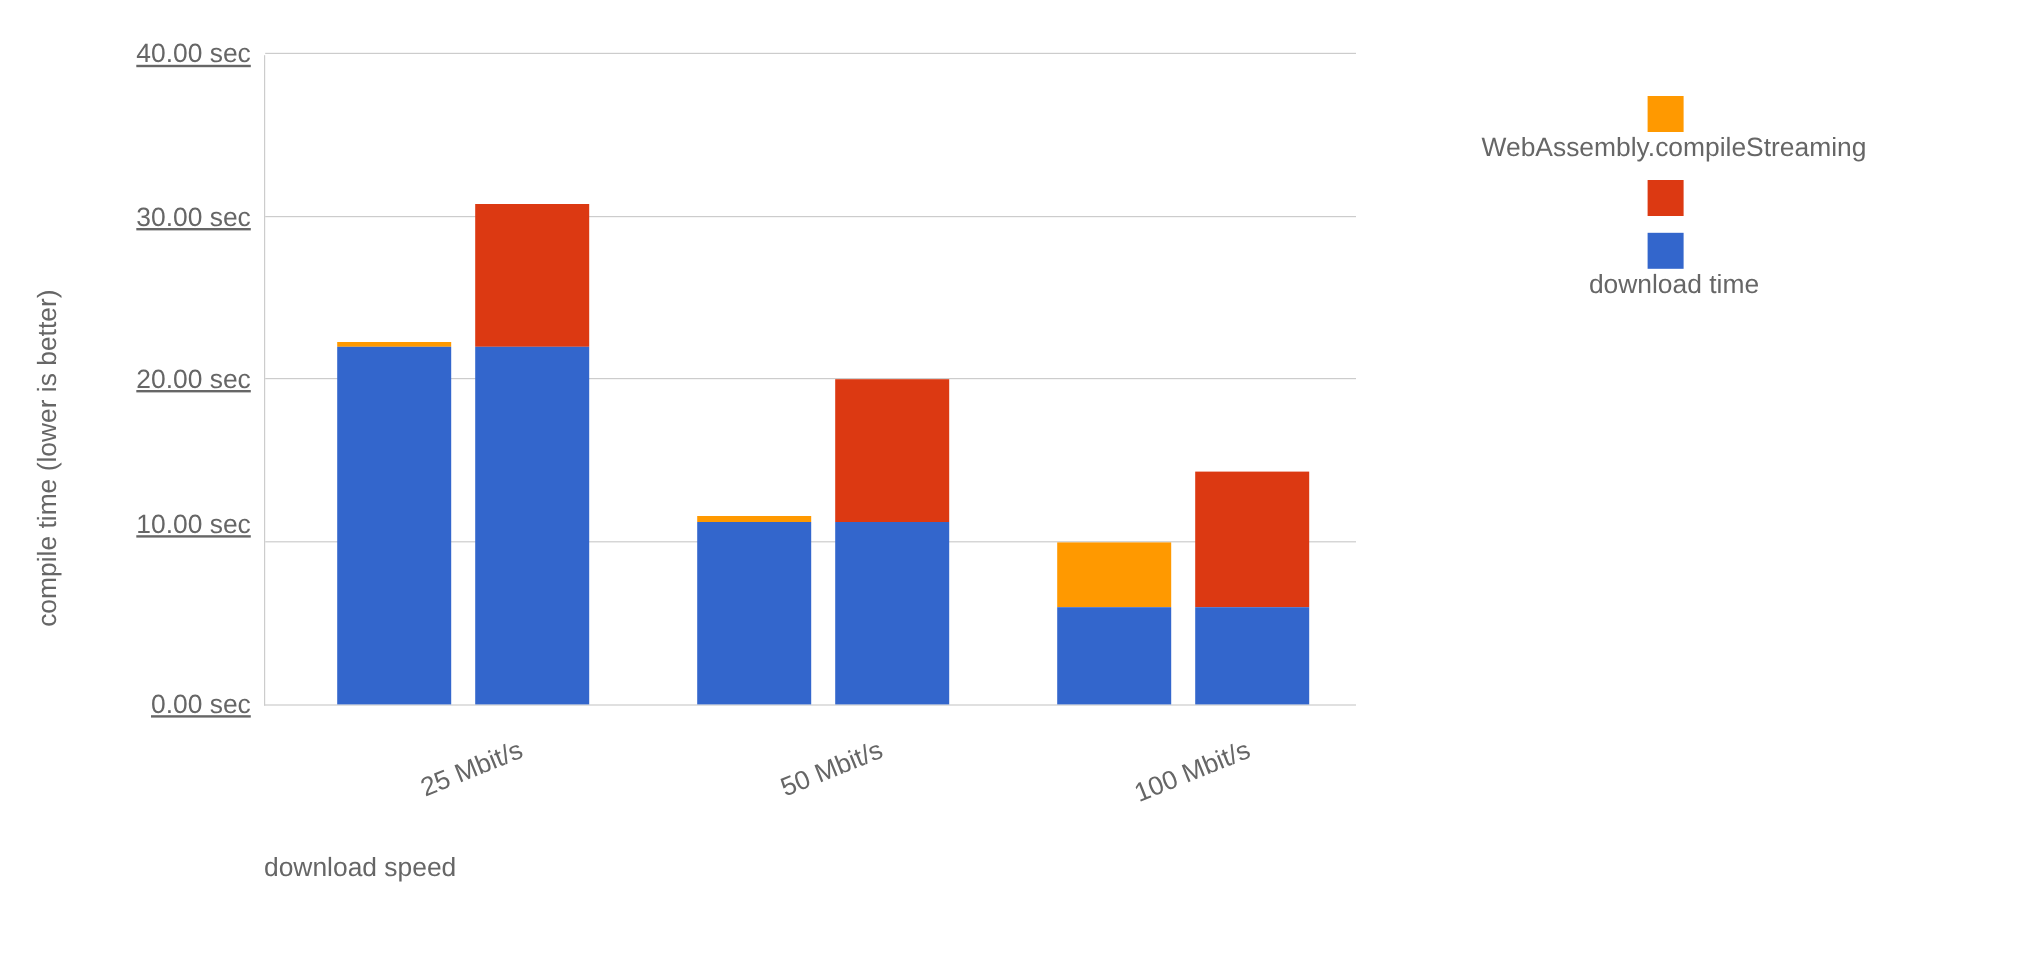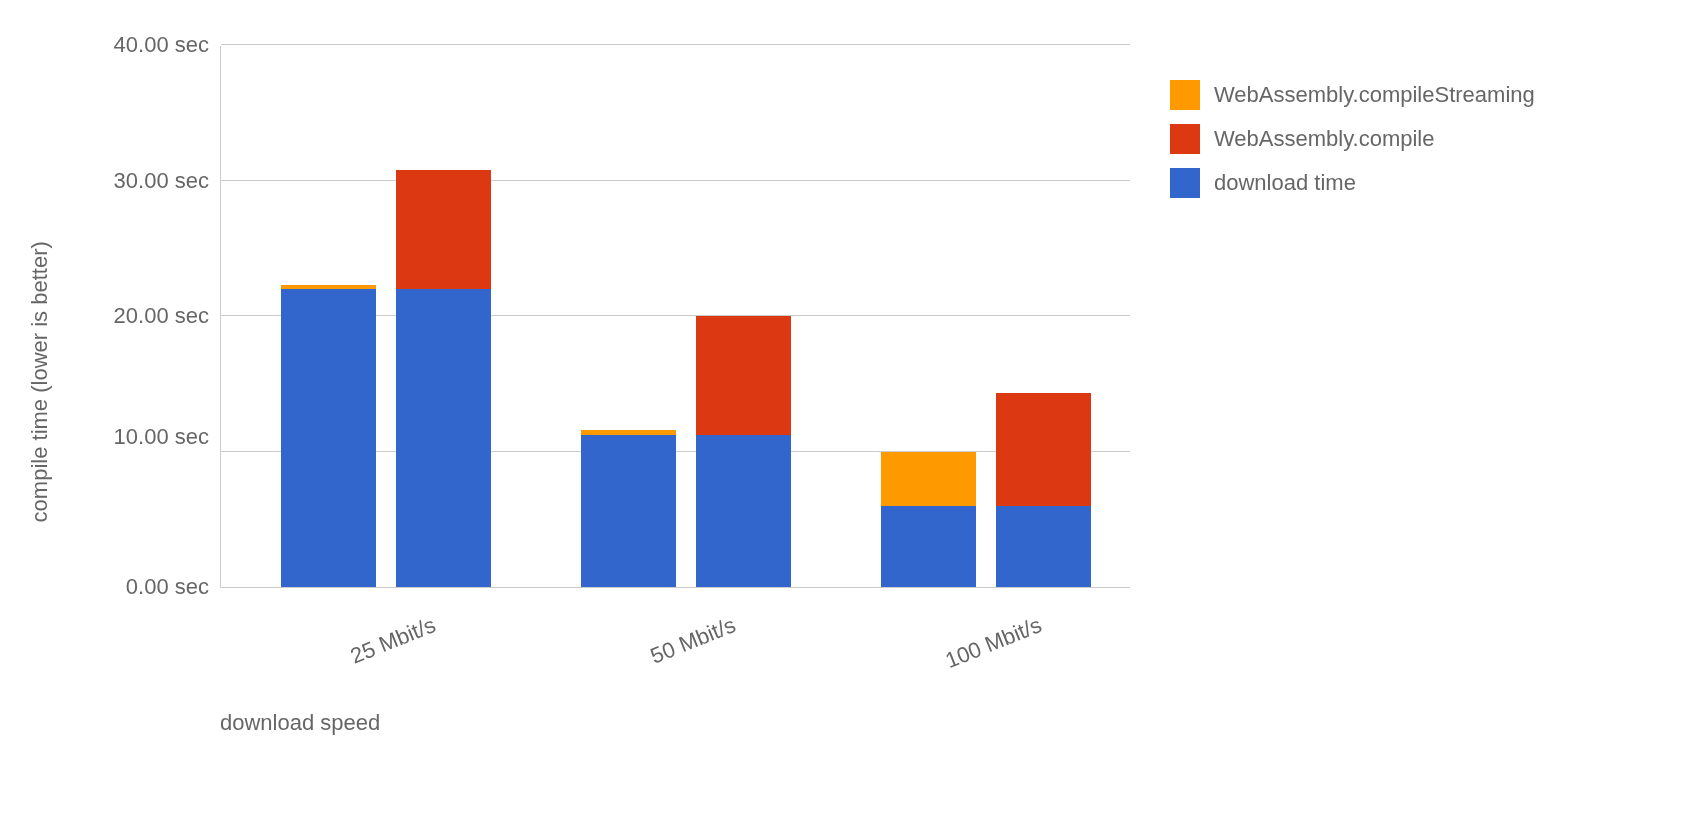--- a/index.html
+++ b/index.html
@@ -46,20 +46,21 @@
     border-top: 1px solid #ccc;
   }
   .tick-label {
     position: absolute;
     right: 100%;
     padding-right: 12px;
     transform: translateY(-50%);
     color: #666;
     font-size: 22px;
     white-space: nowrap;
+    text-decoration: underline;
   }
   .bars {
     position: absolute;
     left: 0;
     bottom: 0;
     width: 100%;
     height: 100%;
   }
   .group {
     position: absolute;
@@ -111,20 +112,21 @@
   .legend {
     position: absolute;
     left: 1120px;
     top: 70px;
     width: 450px;
   }
   .legend-item {
     display: flex;
     align-items: center;
     margin-bottom: 14px;
+    flex-direction: column;
   }
   .swatch {
     width: 30px;
     height: 30px;
     margin-right: 14px;
     flex-shrink: 0;
   }
   .legend-label {
     color: #666;
     font-size: 22px;
@@ -198,21 +200,20 @@
 
   <div class="x-axis-label">download speed</div>
 
   <div class="legend" id="legend">
       <div class="legend-item">
         <div class="swatch" style="background: rgb(255, 153, 0);"></div>
         <div class="legend-label">WebAssembly.compileStreaming</div>
       </div>
       <div class="legend-item">
         <div class="swatch" style="background: rgb(220, 57, 18);"></div>
-        <div class="legend-label">WebAssembly.compile</div>
       </div>
       <div class="legend-item">
         <div class="swatch" style="background: rgb(51, 102, 204);"></div>
         <div class="legend-label">download time</div>
       </div>
     </div>
 
 </div>
 
 </body></html>

